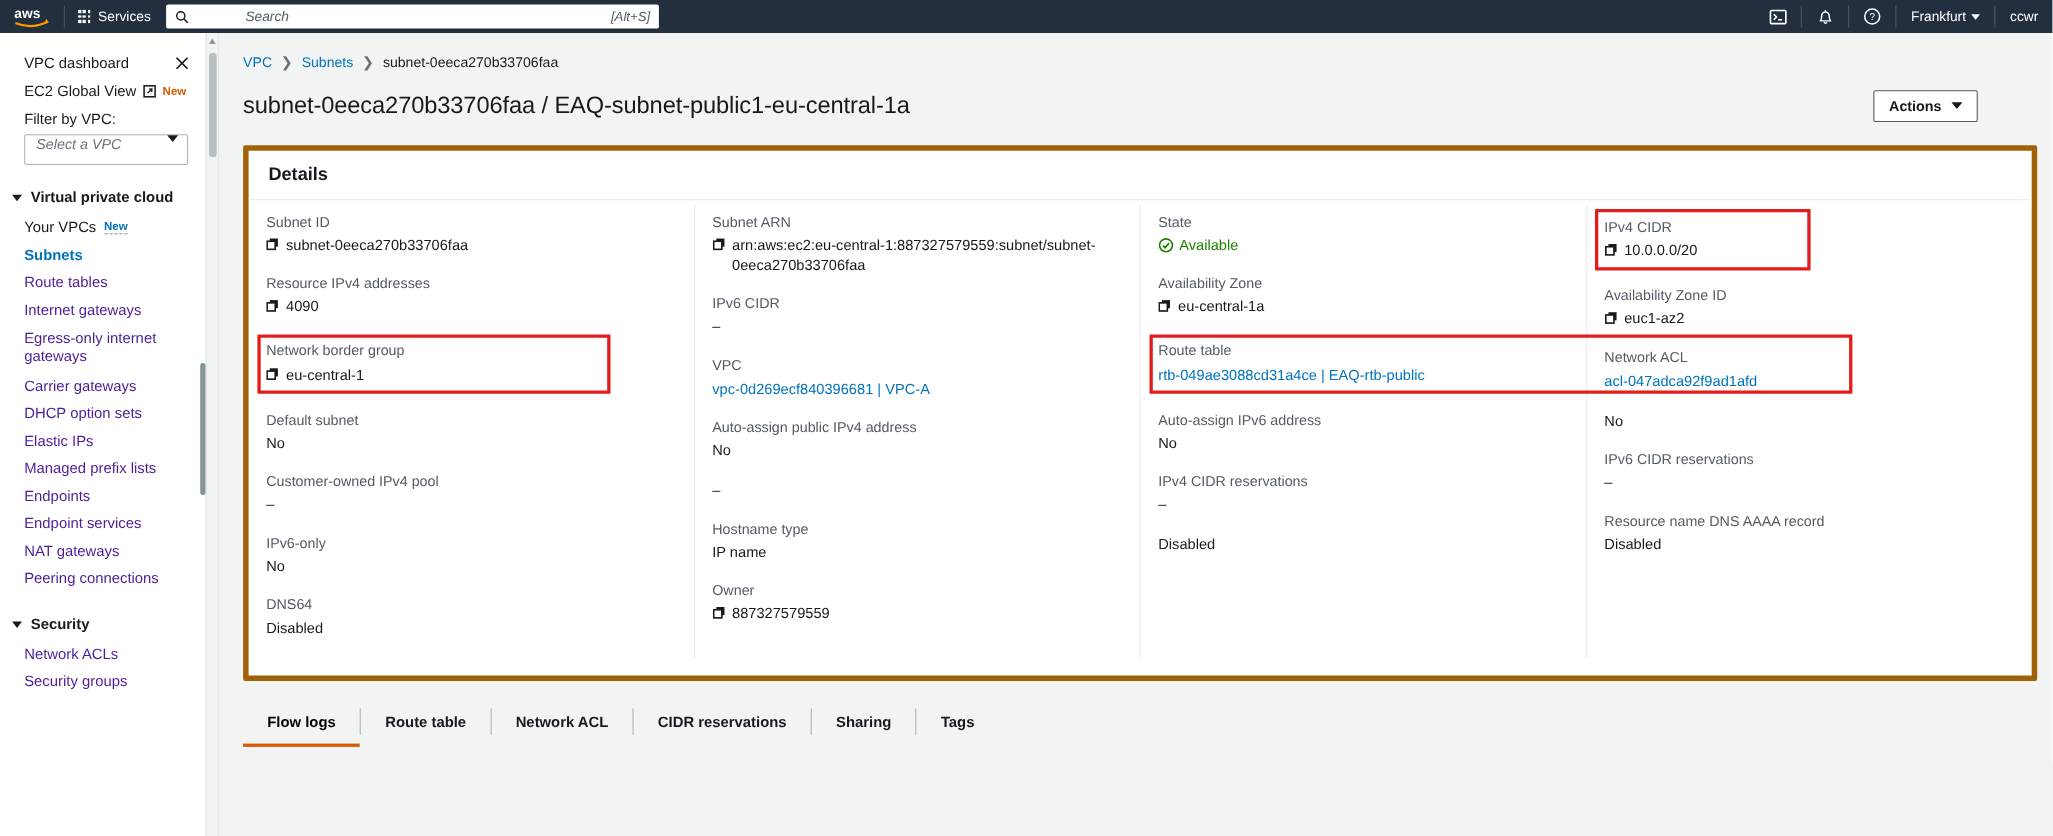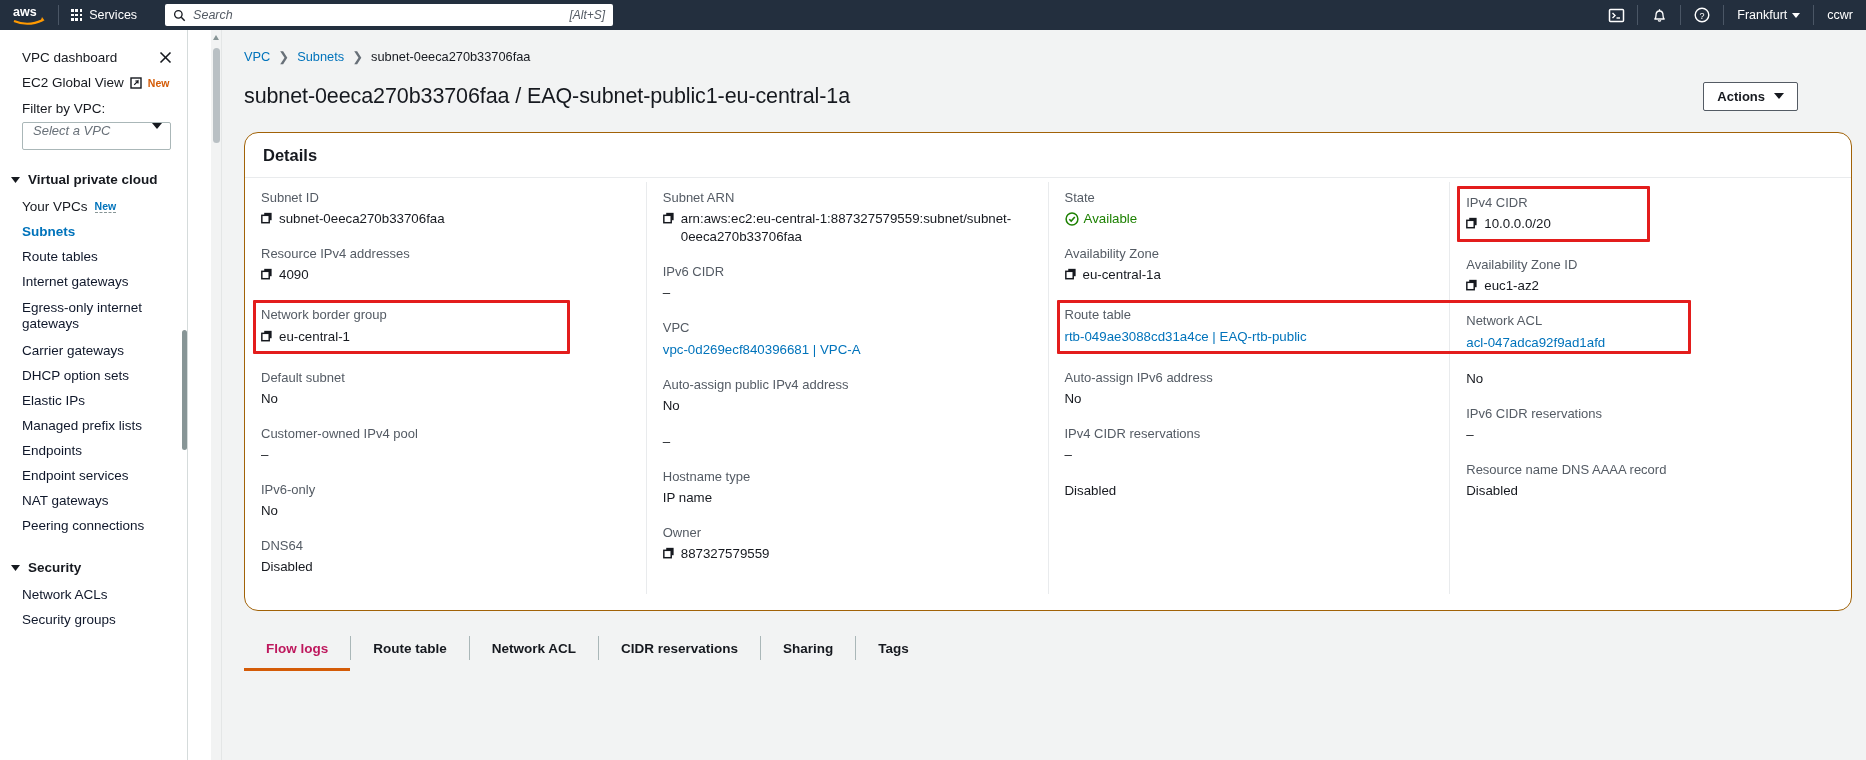--- a/index.html
+++ b/index.html
@@ -27,24 +27,25 @@
     display: flex; align-items: center; gap: 7px;
     padding: 0 12px; height: 30px; cursor: pointer;
     font-size: 12.5px; color: #ffffff;
   }
   .grid-icon {
     display: grid; grid-template-columns: repeat(3, 2.6px);
     grid-template-rows: repeat(3, 2.6px); gap: 1.7px;
   }
   .grid-icon i { background: #ffffff; display: block; width: 2.6px; height: 2.6px; }
   .search-wrap {
-    flex: 0 0 auto; width: 448px; height: 22px; margin-left: 16px;
+    flex: 0 0 auto; width: 448px; height: 22px; margin-left: 2px;
     background: #ffffff; border-radius: 2px;
     display: flex; align-items: center; padding: 0 8px;
     position: relative;
+    gap: 44px;
   }
   .search-ico { width: 13px; height: 13px; flex: 0 0 13px; margin-right: 7px; }
   .search-input {
     border: 0; outline: none; flex: 1; font-size: 12.5px;
     font-family: "Liberation Sans", sans-serif; color: #16191f;
     font-style: italic;
   }
   .search-input::placeholder { color: #545b64; font-style: italic; }
   .search-kbd { font-size: 12px; color: #545b64; font-style: italic; }
   .nav-right {
@@ -57,21 +58,21 @@
   .nav-text-btn {
     padding: 0 13px; height: 30px; display: flex; align-items: center;
     font-size: 12.5px; cursor: pointer; gap: 5px; color: #ffffff;
   }
   .caret-down {
     width: 0; height: 0; border-left: 4px solid transparent;
     border-right: 4px solid transparent; border-top: 5px solid #ffffff;
   }
 
   
-  .shell { display: flex; width: 100%; height: 656px; gap: 23px; }
+  .shell { display: flex; width: 100%; height: 656px; }
 
   
   .sidebar {
     width: 188px; flex: 0 0 188px; height: 730px;
     background: #ffffff; border-right: 1px solid #d5dbdb;
     padding-top: 14px; overflow: hidden; position: relative;
   }
   .sb-head {
     display: flex; align-items: center; justify-content: space-between;
     padding: 0 14px 0 22px; height: 26px;
@@ -105,21 +106,21 @@
     width: 0; height: 0; border-left: 5px solid transparent;
     border-right: 5px solid transparent; border-top: 6px solid #16191f;
   }
   .sb-group {
     display: flex; align-items: center; gap: 7px;
     padding: 0 14px 0 10px; height: 30px; margin-top: 14px;
     font-size: 13.5px; font-weight: bold; color: #16191f; cursor: pointer;
   }
   .sb-item {
     padding: 0 10px 0 22px; min-height: 25px; display: flex;
-    align-items: center; font-size: 13.5px; color: #0f172a; cursor: pointer;
+    align-items: center; font-size: 13.5px; color: #4c1d95; cursor: pointer;
     line-height: 1.15;
   }
   .sb-item.active { color: #0073bb; font-weight: bold; }
   .sb-item.two-line { min-height: 44px; }
   .sb-scroll {
     position: absolute; right: 0px; top: 300px; width: 5px; height: 120px;
     background: #879596; border-radius: 3px;
   }
 
   
@@ -164,21 +165,21 @@
     gap: 9px; font-size: 13px; font-weight: bold; color: #16191f;
     cursor: pointer;
   }
   .caret-btn {
     width: 0; height: 0; border-left: 5px solid transparent;
     border-right: 5px solid transparent; border-top: 6px solid #16191f;
   }
 
   
   .card {
-    background: #ffffff; border: 1px solid #a16207; border-radius: 14px;
+    background: #ffffff; border: 5px solid #a16207; border-radius: 2px;
     margin-top: 14px; margin-right: 0px;
   }
   .card-head {
     padding: 13px 18px 12px 18px; border-bottom: 1px solid #e9ebed;
   }
   .card-title { font-size: 16.5px; font-weight: bold; color: #16191f; }
   .card-cols { display: flex; padding: 4px 0 16px 0; }
   .col {
     flex: 1 1 0; min-width: 0; padding: 8px 16px 0 16px;
     border-right: 1px solid #e9ebed;
@@ -207,21 +208,21 @@
   
   .tabs {
     display: flex; align-items: stretch; margin-top: 14px;
     background: #f2f3f3; height: 46px;
   }
   .tab {
     display: flex; align-items: center; padding: 0 22px;
     font-size: 13.5px; font-weight: bold; color: #16191f;
     cursor: pointer; position: relative;
   }
-  .tab.active { color: #be185d; }
+  .tab.active { color: #000000; }
   .tab.active::after {
     content: ""; position: absolute; left: 0; right: 0; bottom: 0;
     height: 3px; background: #d45b07;
   }
   .tab-sep { width: 1px; background: #aab7b8; margin: 11px 0; }
 </style>
 </head>
 <body>
 
 <div class="topnav">

